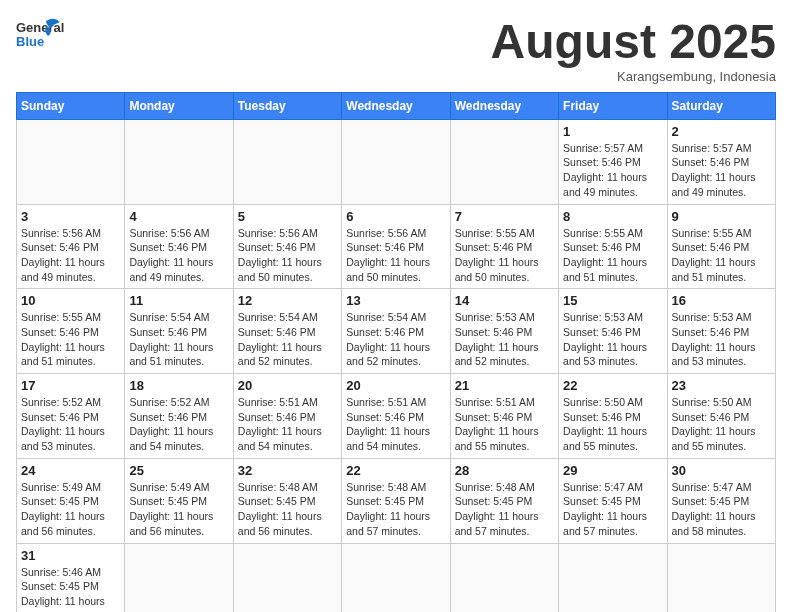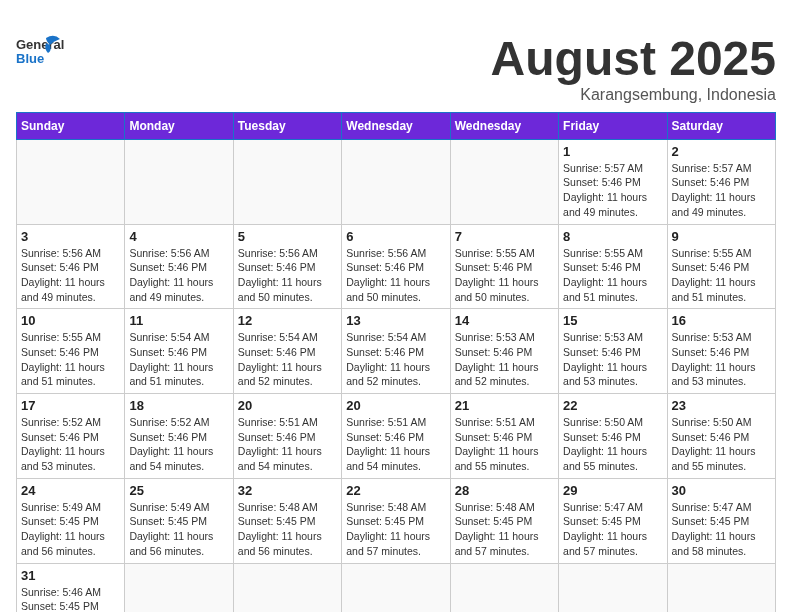--- a/index.html
+++ b/index.html
@@ -8,44 +8,43 @@
       background: #fff;
       width: 792px;
       min-height: 612px;
       padding: 16px;
     }
     .header-area {
       display: flex;
       justify-content: space-between;
       align-items: flex-start;
       margin-bottom: 8px;
-      margin-top: 17px;
     }
     .title-area {
       text-align: right;
     }
     .title-area h1 {
       font-size: 48px;
       font-weight: bold;
       color: #333;
       line-height: 1.1;
     }
     .title-area h2 {
-      font-size: 16px;
+      font-size: 13px;
       color: #555;
       font-weight: normal;
     }
     .calendar {
       width: 100%;
       border-collapse: collapse;
       border: 1px solid #ccc;
       font-size: 11px;
     }
     .calendar thead th {
-      background: #6d28d9;
+      background: #3b82f6;
       color: #fff;
       padding: 6px 4px;
       text-align: left;
       font-size: 12px;
       border: 1px solid #1a73c8;
     }
     .calendar tbody td {
       border: 1px solid #ccc;
       vertical-align: top;
       padding: 4px;

